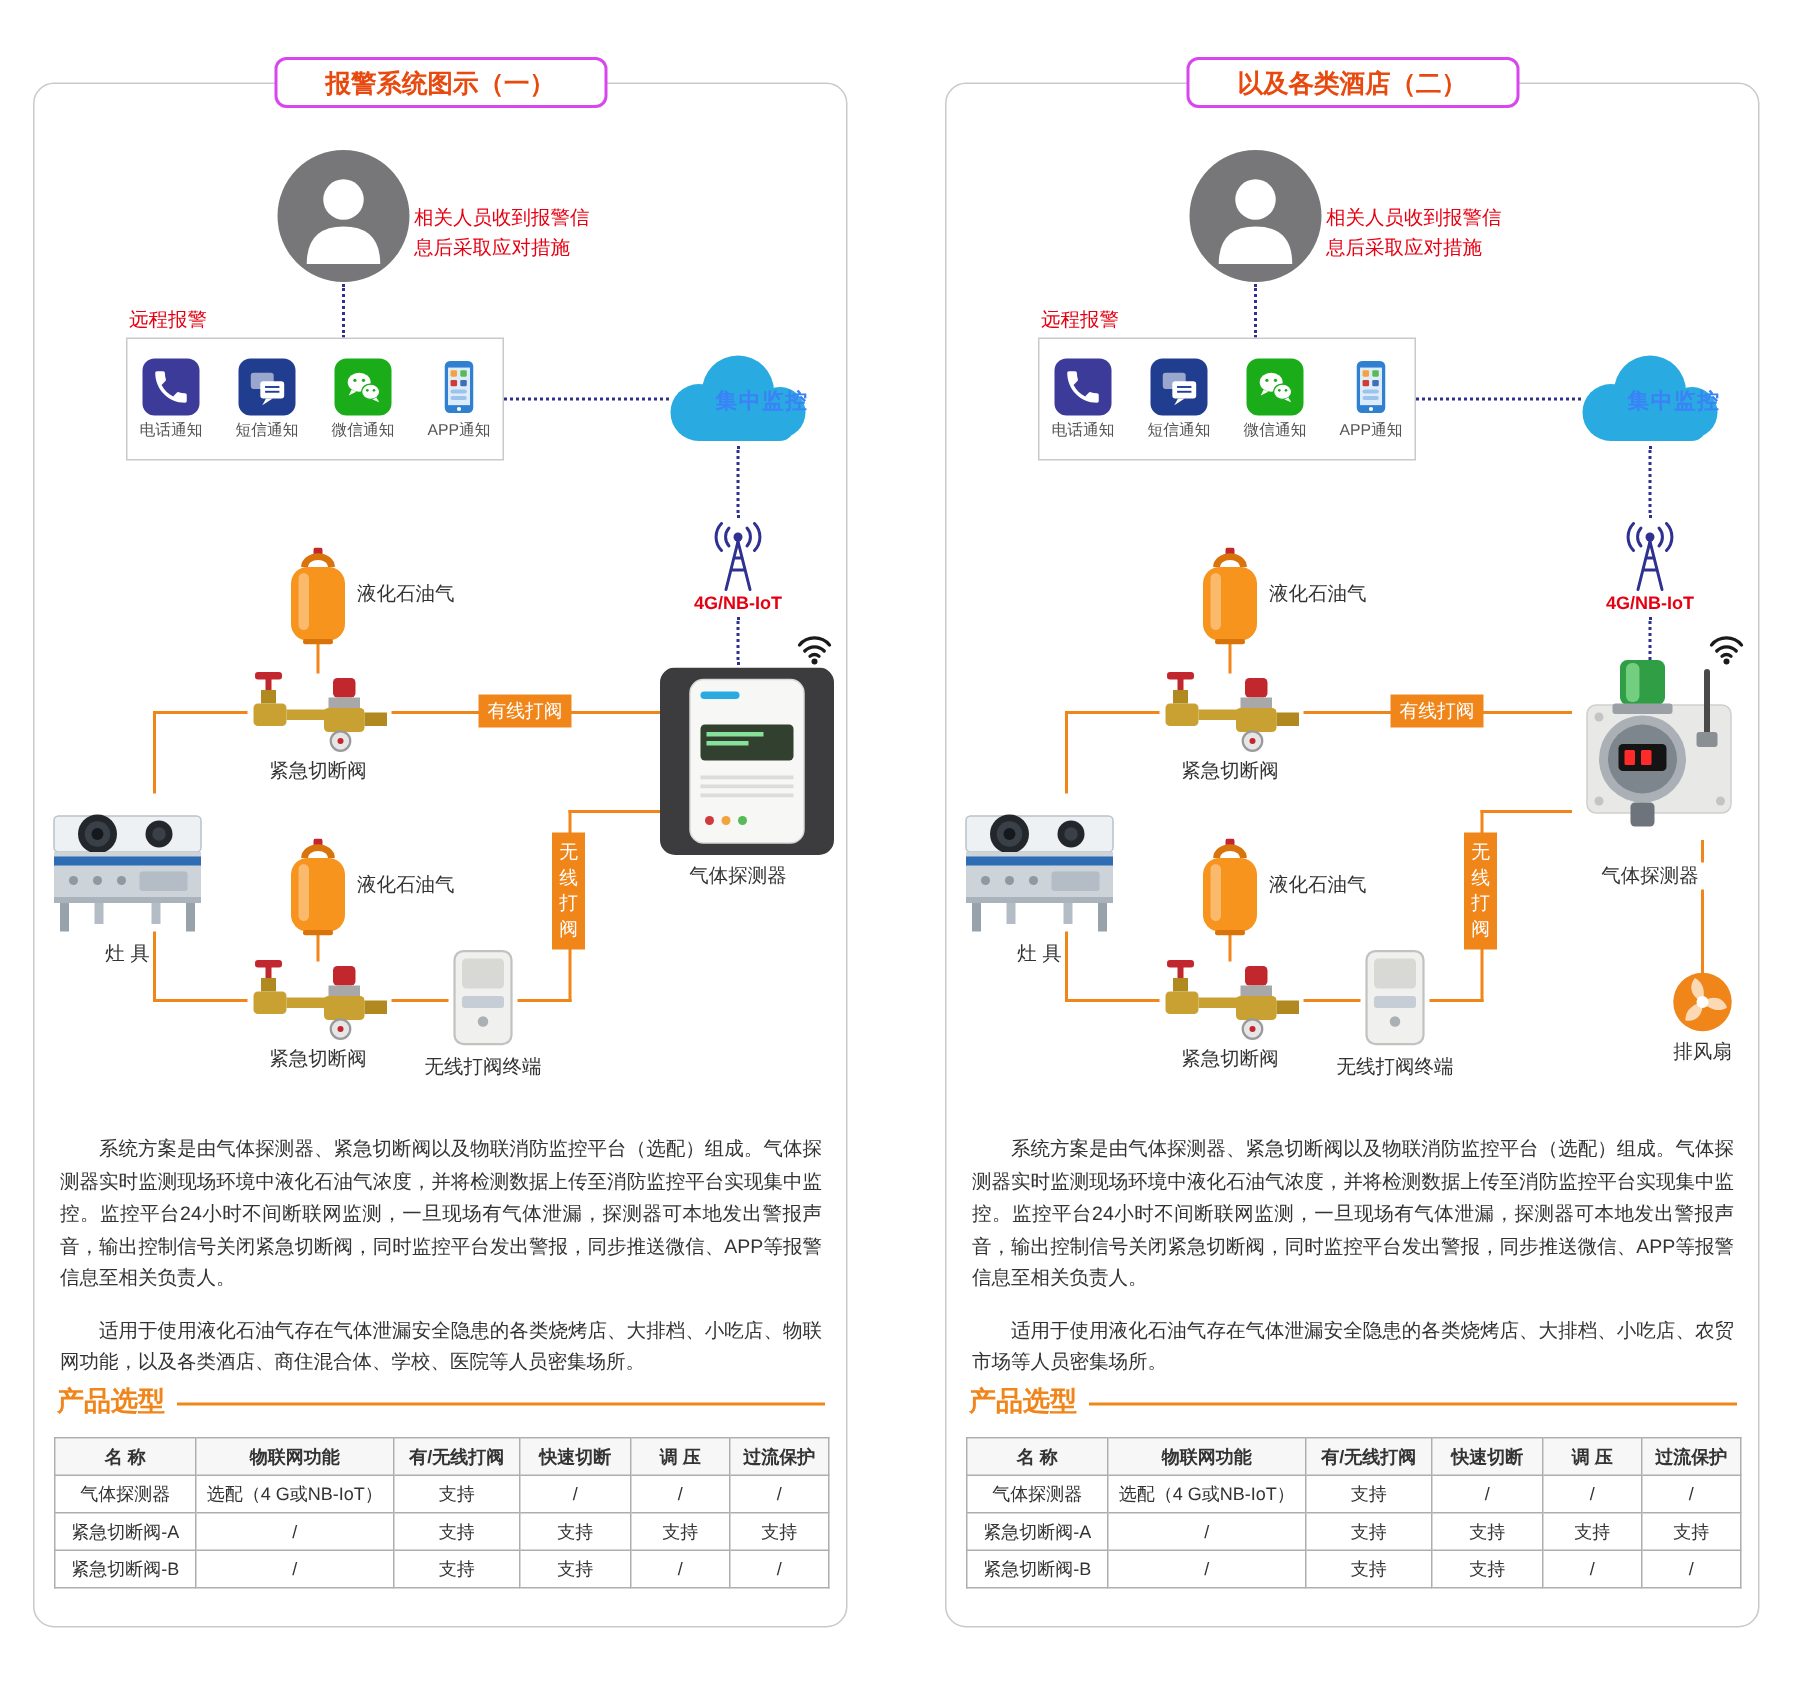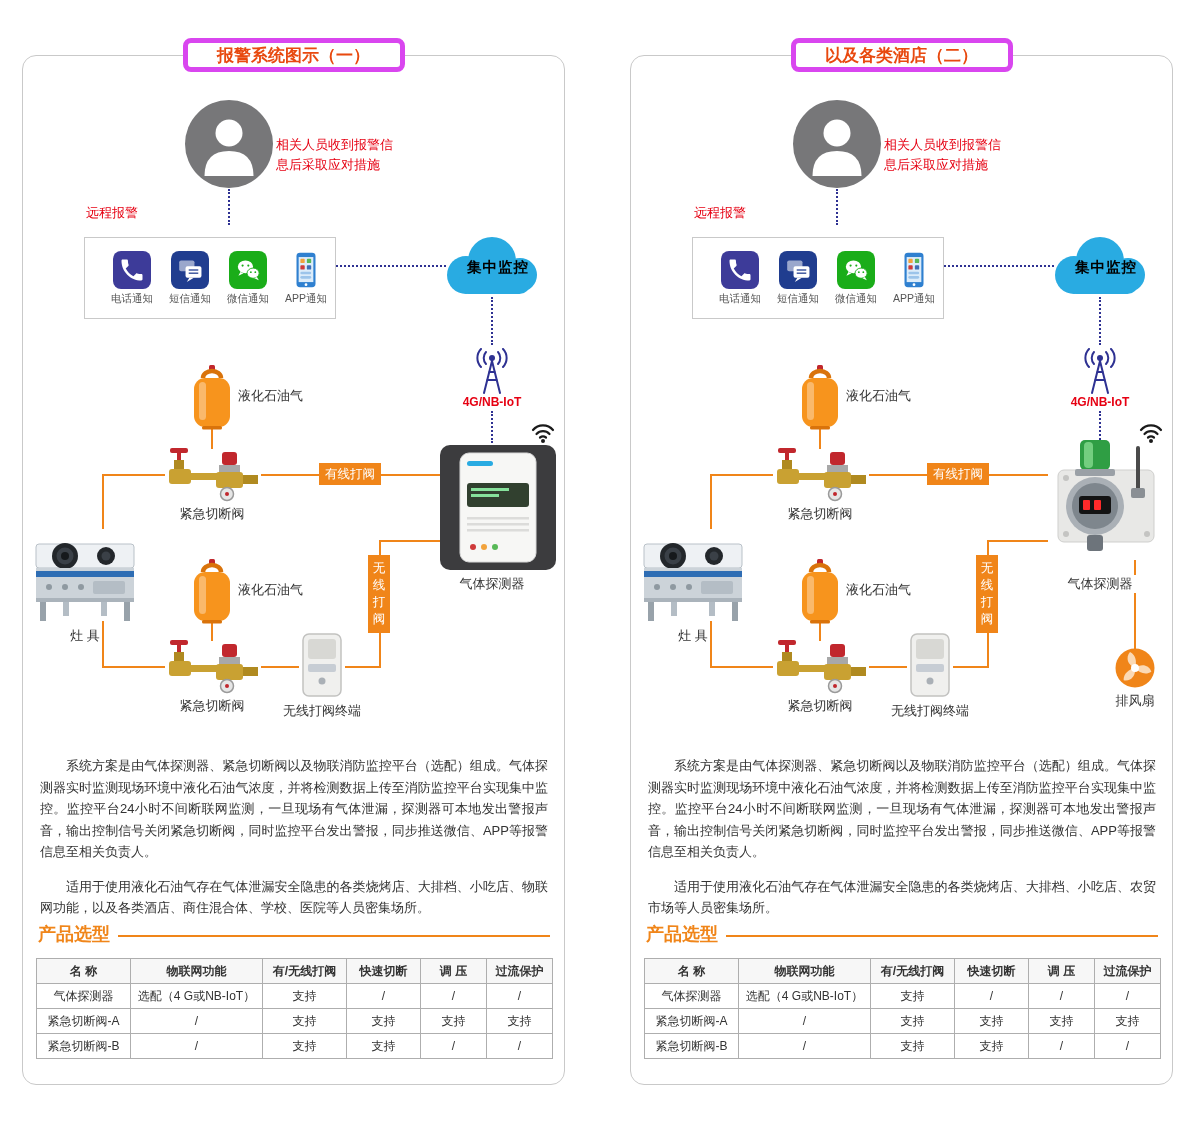--- a/index.html
+++ b/index.html
@@ -5,46 +5,46 @@
   * { margin:0; padding:0; box-sizing:border-box; }
   html,body { background:#fff; }
   body { font-family:"Liberation Sans","DejaVu Sans",sans-serif; }
   #canvas { position:relative; width:1200px; height:1131px; background:#fff; overflow:hidden; }
 
   .panel-wrap { position:absolute; top:38px; width:543px; height:1090px; }
   .pos-0 { left:22px; } .pos-1 { left:630px; }
   .panel-box { position:absolute; left:0; top:17px; width:543px; height:1030px;
                border:1px solid #c9c9c9; border-radius:14px; background:#fff; }
   .panel-tab { position:absolute; left:50%; transform:translateX(-50%); top:0; width:222px; height:34px;
-               background:#fff; border:5px solid #d946ef; border-radius:8px; display:flex; align-items:center;
+               background:#fff; border:2px solid #d946ef; border-radius:8px; display:flex; align-items:center;
                justify-content:center; font-size:17px; font-weight:bold; color:#e8490f; z-index:4; }
   .red { color:#e60012; }
 
   .art { position:absolute; z-index:2; }
   .art svg { width:100%; height:100%; display:block; }
 
   .avatar { left:162px; top:61px; width:90px; height:90px; }
   .person-note { position:absolute; left:254px; top:97px; width:150px; font-size:13px;
                  line-height:1.55; white-space:pre-line; z-index:2; }
   .remote-label { position:absolute; left:64px; top:166px; font-size:13px; z-index:2; }
 
   .notify-box { position:absolute; left:62px; top:187px; width:252px; height:82px; border:1px solid #c9c9c9;
-                background:#fff; display:flex; align-items:center; justify-content:flex-end; z-index:2;margin-top:12px; }
+                background:#fff; display:flex; align-items:center; justify-content:space-between; z-index:2; }
   .n-item { display:flex; flex-direction:column; align-items:center; gap:3px; width:58px; }
   .tile { width:38px; height:38px; border-radius:8px; display:flex; align-items:center; justify-content:center; }
   .tile svg { width:28px; height:28px; display:block; }
   .tile-phone { background:#3d3b99; }
   .tile-sms { background:#203d8f; }
   .tile-wechat { background:#1aad19; }
   .tile-app { background:transparent; }
   .tile-app svg { width:38px; height:38px; }
   .n-label { font-size:10.5px; color:#555; white-space:nowrap; }
 
   .cloud { left:416px; top:193px; width:108px; height:74px; }
-  .cloud-label { position:absolute; left:6px; top:27px; width:100%; text-align:center; color:#000000;
+  .cloud-label { position:absolute; left:16px; top:27px; width:100%; text-align:center; color:#3b82f6;
                  font-size:14.5px; font-weight:bold; letter-spacing:1px; }
   .antenna { left:448px; top:310px; width:44px; height:46px; }
   .net-label { position:absolute; left:410px; top:357px; width:120px; text-align:center;
                font-size:12px; font-weight:bold; z-index:2; }
 
   .detector1 { left:418px; top:407px; width:116px; height:125px; }
   .detector2 { left:420px; top:402px; width:112px; height:125px; }
   .wifi { left:508px; top:384px; width:26px; height:22px; }
   .det-label { position:absolute; left:415px; top:537px; width:110px; text-align:center;
                font-size:13px; color:#333; z-index:2; background:#fff; }

